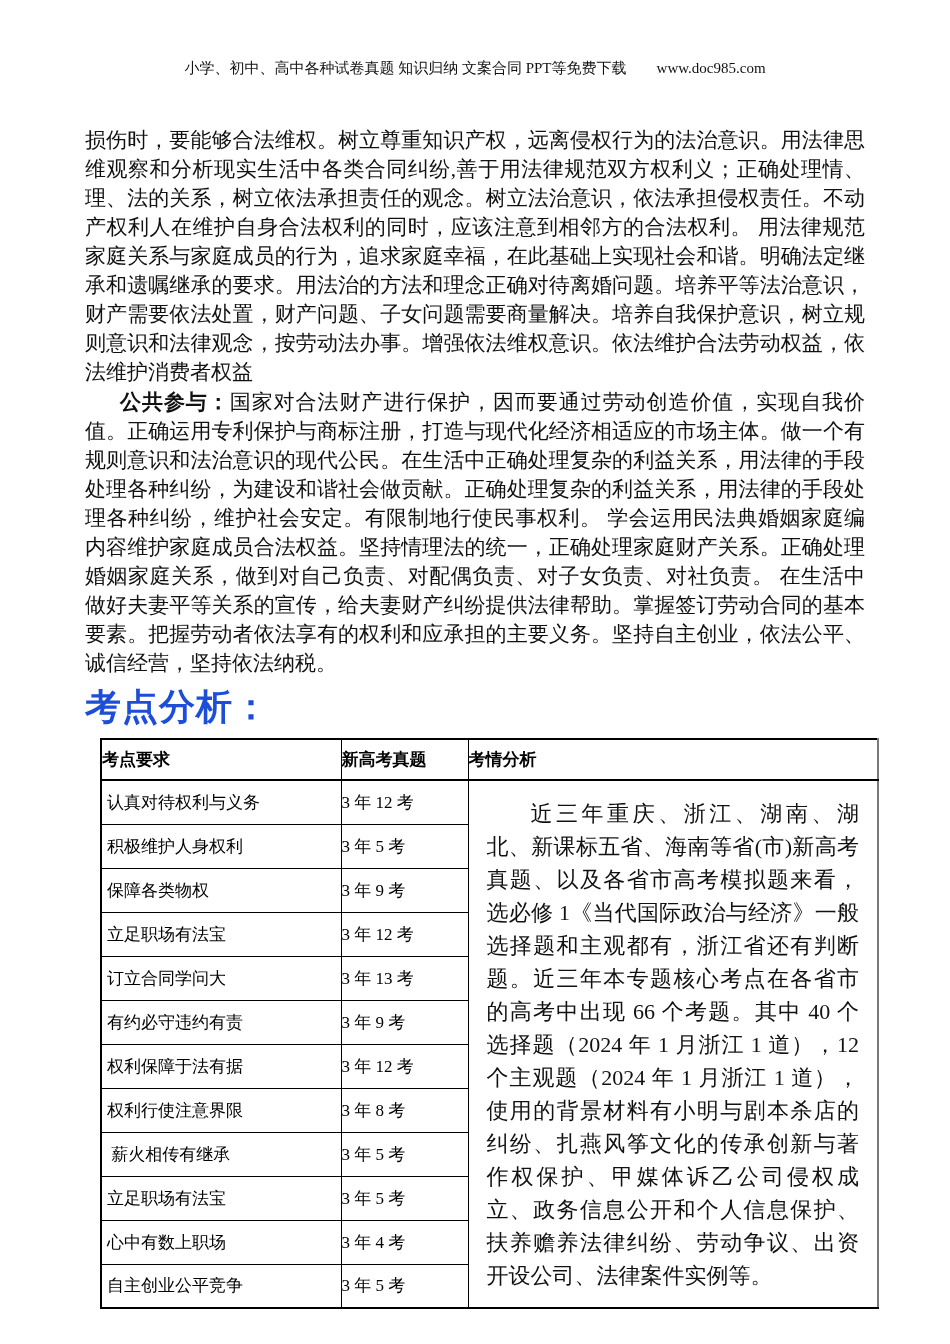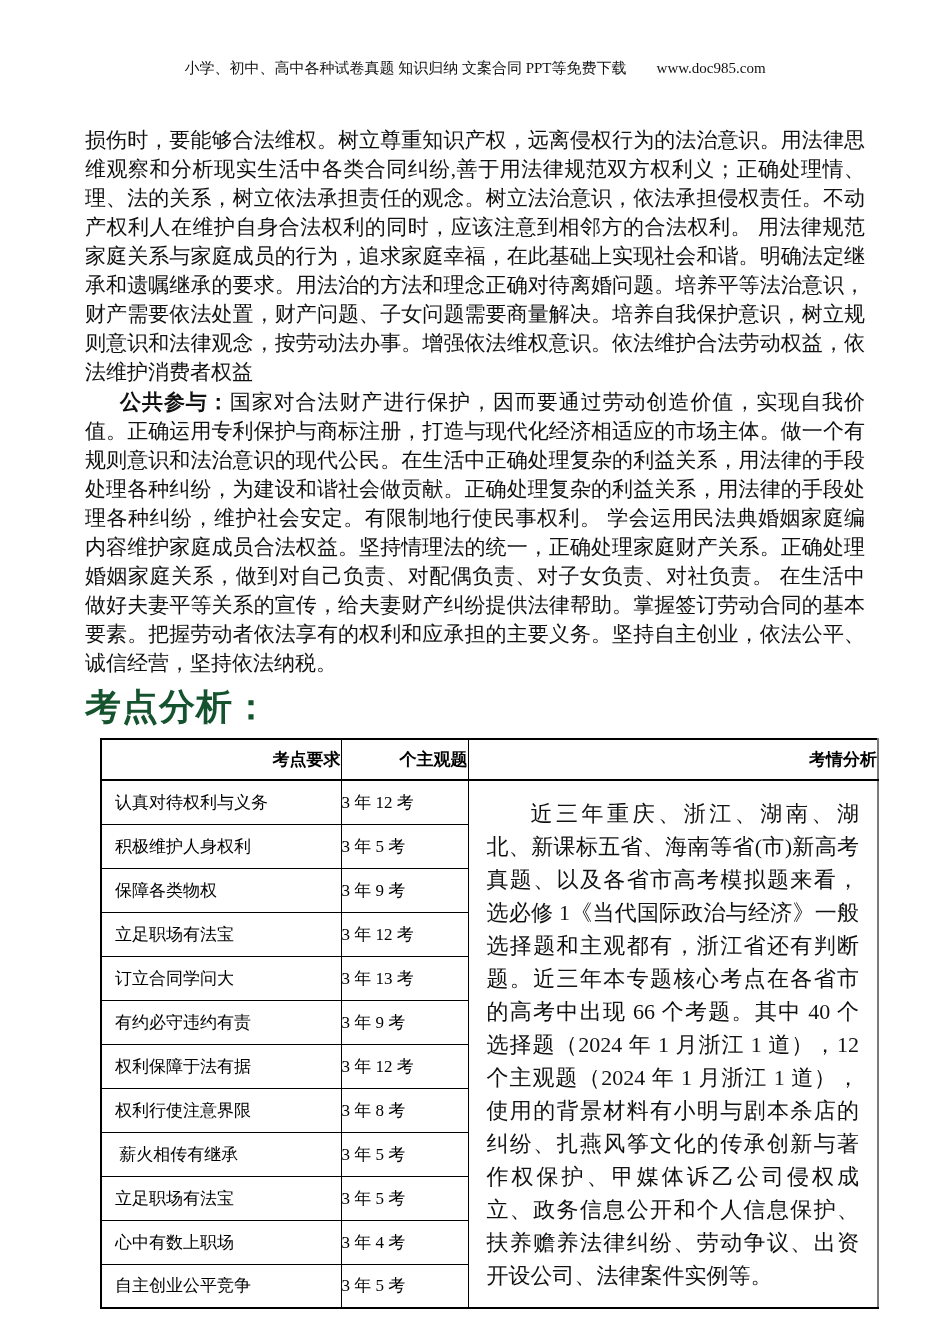--- a/index.html
+++ b/index.html
@@ -40,52 +40,52 @@
     margin-left: 35px;
   }
   .section-heading {
     margin-top: 7px;
     margin-bottom: 9px;
     font-family: "Liberation Sans", "DejaVu Sans", sans-serif;
     font-weight: 900;
     font-size: 36px;
     line-height: 44px;
     letter-spacing: 1px;
-    color: #14532d;
+    color: #1d4ed8;
   }
   table.exam-table {
     margin-left: 15px;
     width: 777px;
     border-collapse: collapse;
     table-layout: fixed;
     border: 2px solid #000000;
     border-right: 2px solid #7a7a7a;
   }
   table.exam-table col.c1 { width: 240px; }
   table.exam-table col.c2 { width: 127px; }
   table.exam-table col.c3 { width: 410px; }
   table.exam-table th {
     height: 41px;
     border: 1px solid #000000;
     border-bottom: 2px solid #000000;
     font-family: "Liberation Sans", "DejaVu Sans", sans-serif;
     font-weight: bold;
     font-size: 17px;
-    text-align: right;
+    text-align: left;
     vertical-align: middle;
     margin-top: 7px;
   }
   table.exam-table td {
     border: 1px solid #000000;
     font-size: 17px;
     vertical-align: middle;
   }
   td.req {
     height: 44px;
-    padding-left: 13px;
+    padding-left: 5px;
     text-align: left;
     white-space: pre-wrap;
   }
   td.stat {
   }
   td.analysis {
     vertical-align: middle;
     padding: 0 18px;
   }
   .analysis-text {
@@ -115,21 +115,21 @@
 
     <table class="exam-table">
       <colgroup>
         <col class="c1">
           <col class="c2">
           <col class="c3">
       </colgroup>
       <thead>
         <tr>
           <th>考点要求</th>
-          <th>个主观题</th>
+          <th>新高考真题</th>
           <th>考情分析</th>
         </tr>
       </thead>
       <tbody>
         <tr>
           <td class="req">认真对待权利与义务</td>
           <td class="stat">3 年 12 考</td>
           <td class="analysis" rowspan="12">
             <div class="analysis-text">近三年重庆、浙江、湖南、湖北、新课标五省、海南等省(市)新高考真题、以及各省市高考模拟题来看，选必修 1《当代国际政治与经济》一般选择题和主观都有，浙江省还有判断题。近三年本专题核心考点在各省市的高考中出现 66 个考题。其中 40 个选择题（2024 年 1 月浙江 1 道），12 个主观题（2024 年 1 月浙江 1 道），使用的背景材料有小明与剧本杀店的纠纷、扎燕风筝文化的传承创新与著作权保护、甲媒体诉乙公司侵权成立、政务信息公开和个人信息保护、扶养赡养法律纠纷、劳动争议、出资开设公司、法律案件实例等。</div>
           </td>

